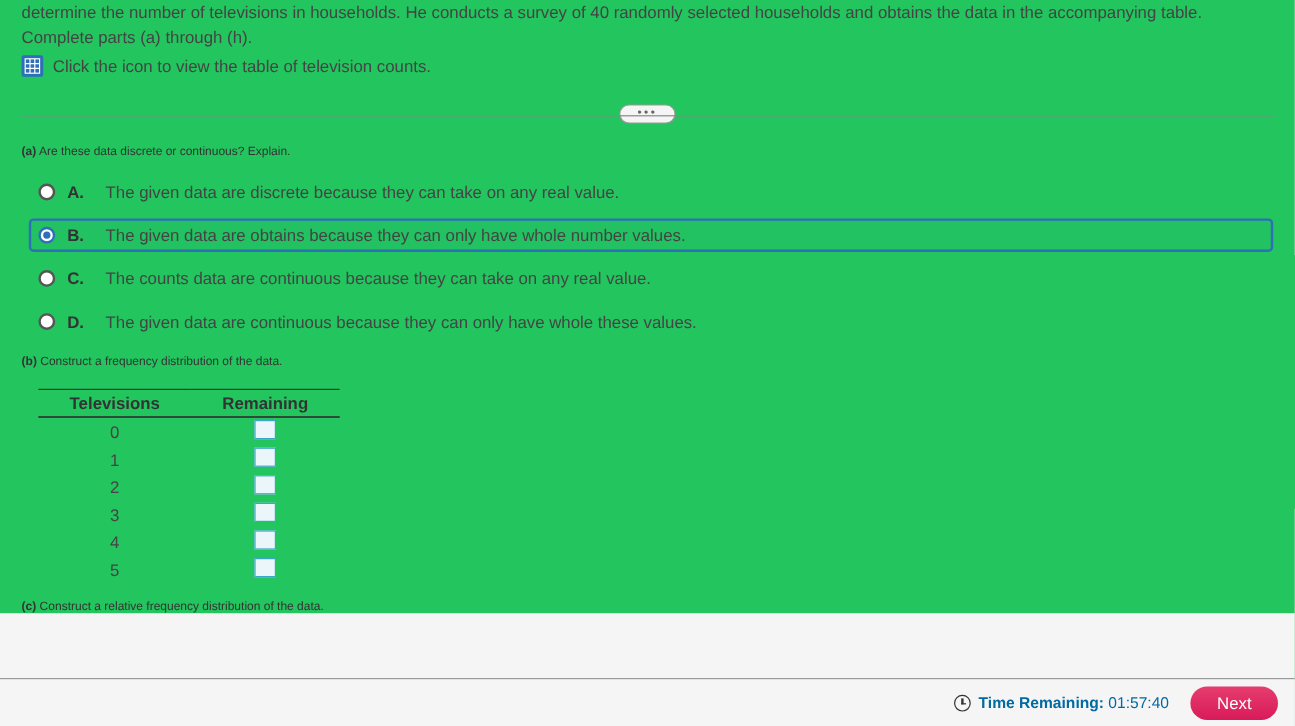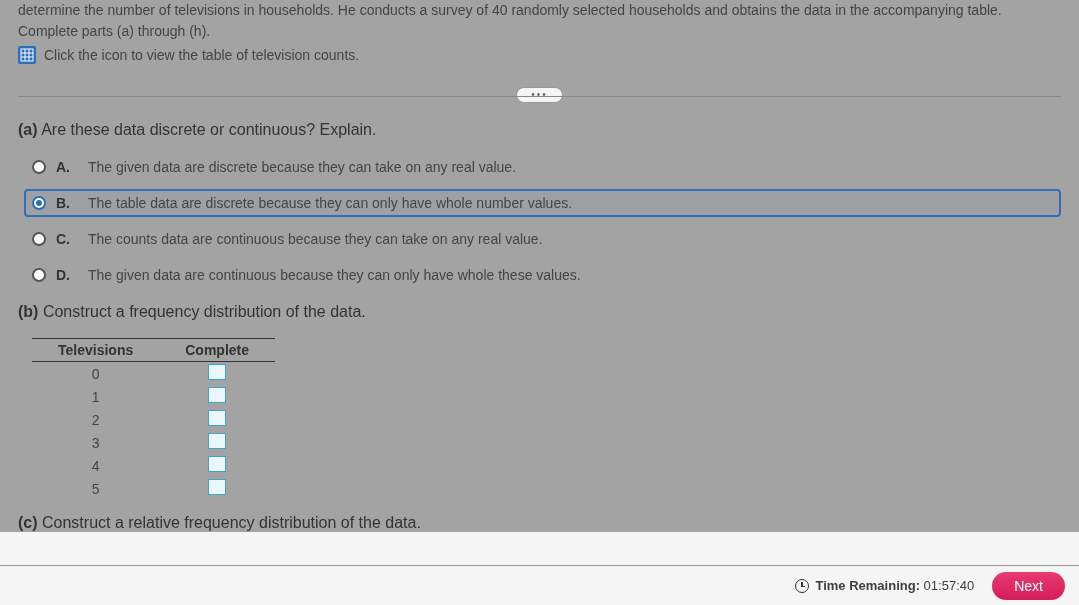--- a/index.html
+++ b/index.html
@@ -12,21 +12,21 @@
       font-size: 14px;
       color: #333;
       background: #f5f5f5;
       width: 1079px;
       height: 605px;
       overflow: hidden;
       position: relative;
     }
     .page {
       padding: 0 18px;
-      background: #a3a3a3;
+      background: #22c55e;
     }
     .intro-text {
       line-height: 1.5;
       color: #444;
       font-size: 14px;
       margin-bottom: 4px;
     }
     .icon-link-row {
       display: flex;
       align-items: center;
@@ -70,21 +70,21 @@
       padding: 0px 14px;
       font-size: 10px;
       letter-spacing: 2px;
       color: #666;
       line-height: 14px;
     }
     .question-block {
       margin-bottom: 14px;
     }
     .question-label {
-      font-size: 16px;
+      font-size: 10px;
       color: #333;
       margin-bottom: 14px;
     }
     .question-label b {
       font-weight: bold;
     }
     .choices {
       display: flex;
       flex-direction: column;
       gap: 8px;
@@ -171,21 +171,21 @@
       display: flex;
       align-items: center;
       justify-content: flex-end;
       padding: 0 14px;
       gap: 18px;
     }
     .time-remaining {
       display: flex;
       align-items: center;
       gap: 6px;
-      color: #404040;
+      color: #0369a1;
       font-size: 13px;
     }
     .time-remaining b {
       font-weight: bold;
     }
     .clock-icon {
       width: 14px;
       height: 14px;
       border: 1.5px solid #333;
       border-radius: 50%;
@@ -249,21 +249,21 @@
     </p>
     <div class="choices">
       <label class="choice">
         <span class="radio"></span>
         <span class="choice-letter">A.</span>
         <span class="choice-text">The given data are discrete because they can take on any real value.</span>
       </label>
       <label class="choice selected">
         <span class="radio checked"></span>
         <span class="choice-letter">B.</span>
-        <span class="choice-text">The table data are discrete because they can only have whole number values.</span>
+        <span class="choice-text">The given data are obtains because they can only have whole number values.</span>
       </label>
       <label class="choice">
         <span class="radio"></span>
         <span class="choice-letter">C.</span>
         <span class="choice-text">The counts data are continuous because they can take on any real value.</span>
       </label>
       <label class="choice">
         <span class="radio"></span>
         <span class="choice-letter">D.</span>
         <span class="choice-text">The given data are continuous because they can only have whole these values.</span>
@@ -272,21 +272,21 @@
   </div>
 
   <div class="question-block">
     <p class="question-label">
       <b>(b)</b><span> Construct a frequency distribution of the data.</span>
     </p>
     <table class="freq-table">
       <thead>
         <tr>
           <th>Televisions</th>
-          <th>Complete</th>
+          <th>Remaining</th>
         </tr>
       </thead>
       <tbody>
         <tr>
             <td>0</td>
             <td><span class="freq-input"></span></td>
           </tr>
         <tr>
             <td>1</td>
             <td><span class="freq-input"></span></td>

